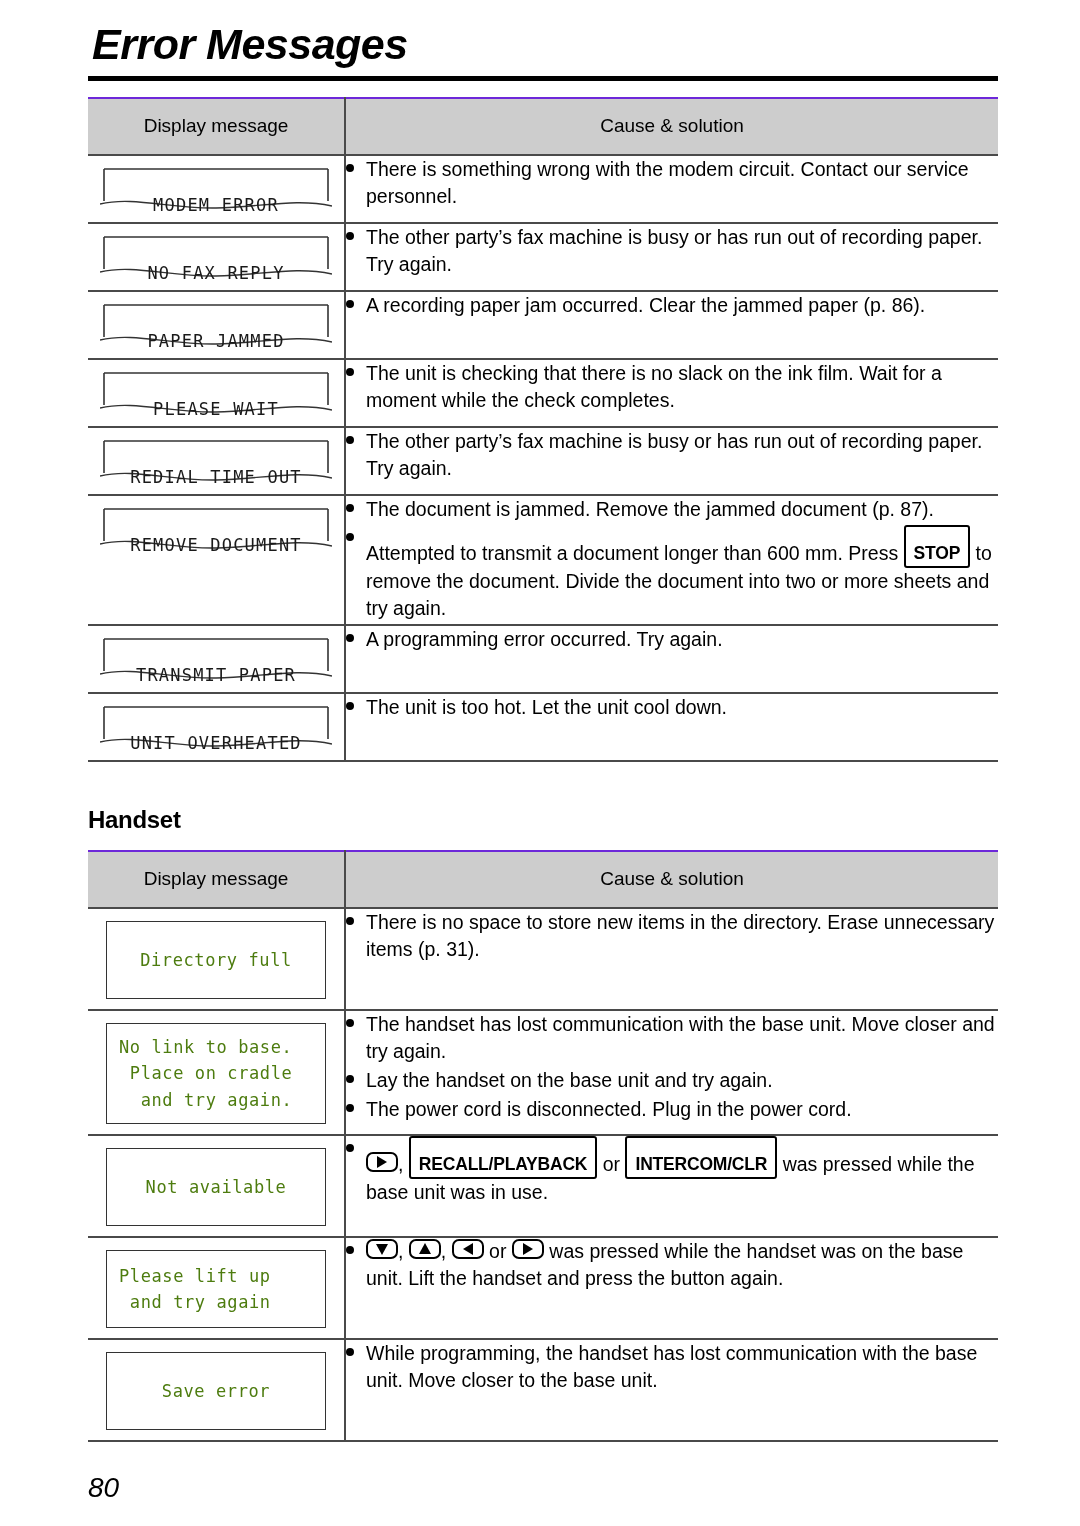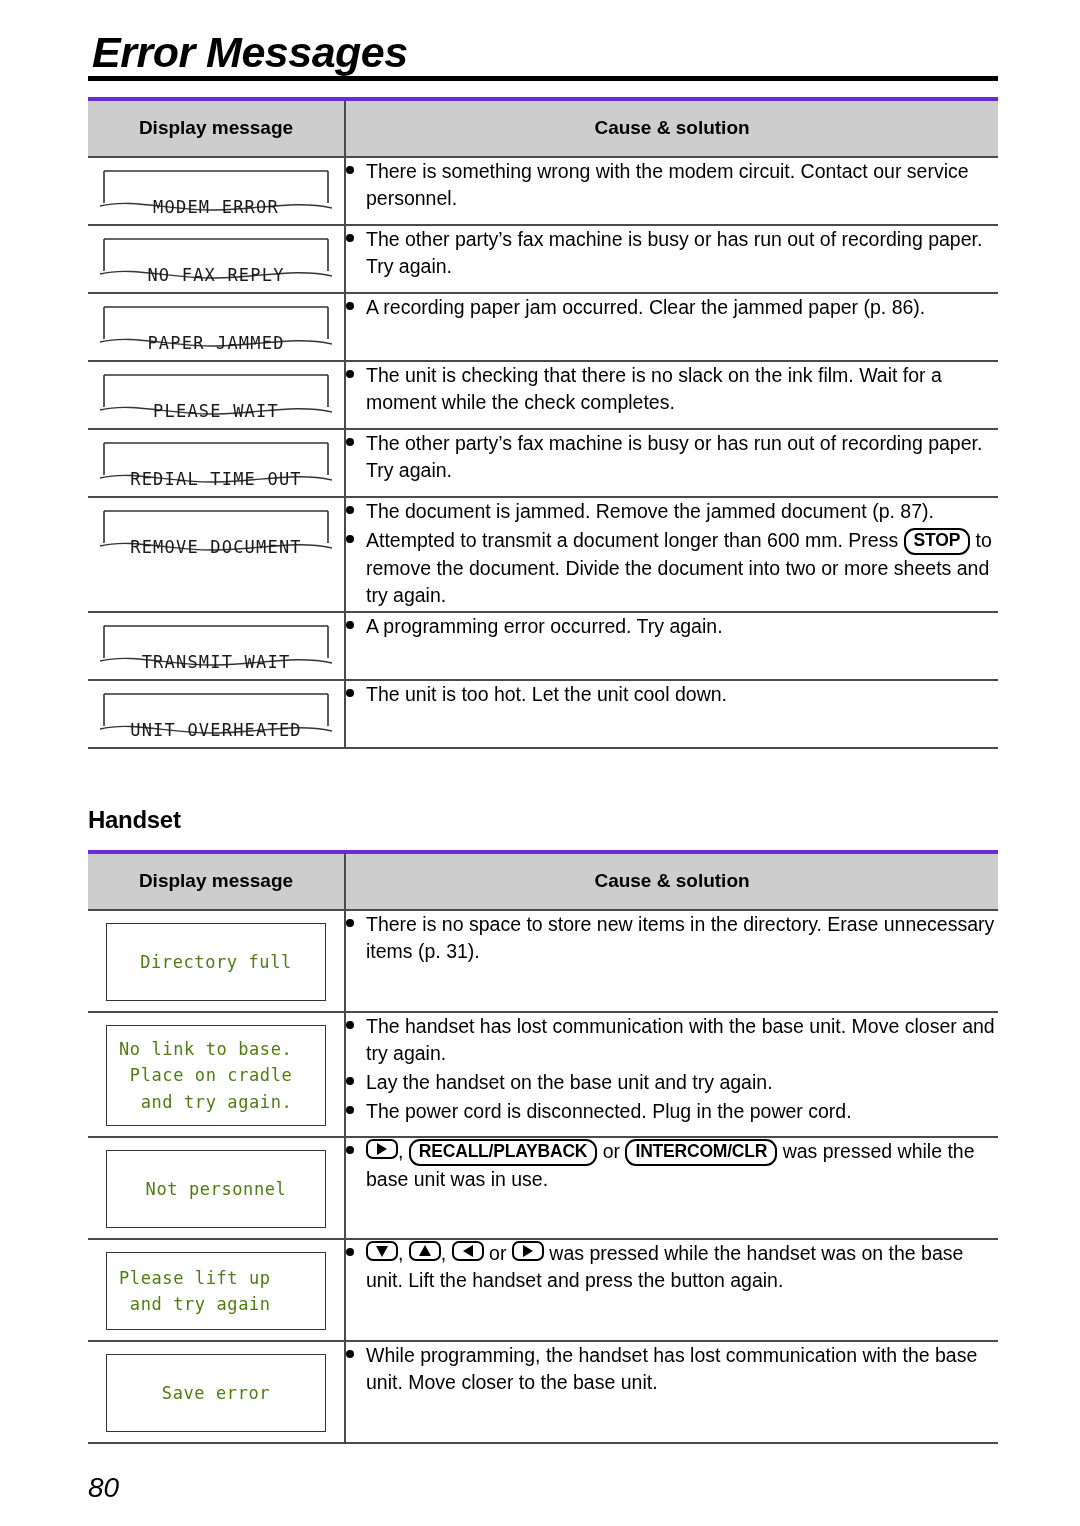--- a/index.html
+++ b/index.html
@@ -26,21 +26,20 @@
   
   .page-title {
     position: absolute;
     left: 92px;
     top: 22px;
     font-size: 43px;
     font-weight: bold;
     font-style: italic;
     letter-spacing: -0.5px;
     line-height: 1.05;
-    margin-top: 8px;
   }
   .title-rule {
     position: absolute;
     left: 88px;
     top: 76px;
     width: 910px;
     height: 5px;
     background: #000;
   }
 
@@ -69,23 +68,23 @@
     vertical-align: top;
     padding: 0;
   }
   .tbl th.h-disp, .tbl td.c-disp {
     border-right: 2.5px solid #4a4a4a;
   }
   .tbl thead th {
     background: #cdcdcd;
     text-align: center;
     font-size: 19px;
-    font-weight: bold;
+    font-weight: normal;
     padding: 16px 0 17px 0;
-    border-top: 4px solid #6d28d9;
+    border-top: 2px solid #6d28d9;
     border-bottom: 2.5px solid #4a4a4a;
   }
 
   
   .disp-wrap {
     padding: 12px 0 10px 0;
     display: flex;
     justify-content: center;
   }
   .lcd-torn {
@@ -146,22 +145,22 @@
     width: 8px;
     height: 8px;
     border-radius: 50%;
     background: #000;
   }
 
   
   .key {
     display: inline-block;
     border: 2px solid #000;
-    border-radius: 11px;
-    padding: 0px 8px 1px 8px;
+    border-radius: 3px;
+    padding: 16px 8px 1px 8px;
     font-size: 17.5px;
     font-weight: bold;
     line-height: 1.25;
     letter-spacing: -0.2px;
     vertical-align: 1px;
     white-space: nowrap;
   }
   .key.arrow {
     padding: 0 6px;
     border-radius: 7px;
@@ -312,21 +311,21 @@
           <tr>
             <td class="c-disp">
               <div class="disp-wrap">
                 <div class="lcd-torn">
                   <svg width="232" height="44" viewBox="0 0 232 44" xmlns="http://www.w3.org/2000/svg">
                     <path d="M4 1 H228" stroke="#333" stroke-width="1.6" fill="none"></path>
                     <path d="M4 1 V33" stroke="#333" stroke-width="1.6" fill="none"></path>
                     <path d="M228 1 V33" stroke="#333" stroke-width="1.6" fill="none"></path>
                     <path d="M0 36 C 34 28, 70 41, 116 40 C 162 39, 196 30, 232 38" stroke="#333" stroke-width="1.4" fill="none"></path>
                   </svg>
-                  <div class="lcd-text">TRANSMIT WAIT</div>
+                  <div class="lcd-text">TRANSMIT PAPER</div>
                 </div>
               </div>
             </td>
             <td class="cause">
               <div class="bullet-item"><span class="dot"></span><span>A programming error occurred. Try again.</span></div>
             </td>
           </tr>
           <tr>
             <td class="c-disp">
               <div class="disp-wrap">
@@ -385,21 +384,21 @@
             <td class="cause">
               <div class="bullet-item"><span class="dot"></span><span>The handset has lost communication with the base unit. Move closer and try again.</span></div>
               <div class="bullet-item"><span class="dot"></span><span>Lay the handset on the base unit and try again.</span></div>
               <div class="bullet-item"><span class="dot"></span><span>The power cord is disconnected. Plug in the power cord.</span></div>
             </td>
           </tr>
           <tr>
             <td class="c-disp">
               <div class="disp-wrap">
                 <div class="lcd-rect">
-                  <div class="lcd-text">Not personnel</div>
+                  <div class="lcd-text">Not available</div>
                 </div>
               </div>
             </td>
             <td class="cause">
               <div class="bullet-item"><span class="dot"></span><span><span class="key arrow"><svg width="16" height="16" viewBox="0 0 16 16" xmlns="http://www.w3.org/2000/svg">
                       <path d="M3 2 L13 8 L3 14 Z" fill="#000"></path>
                     </svg></span>, <span class="key">RECALL/PLAYBACK</span> or <span class="key">INTERCOM/CLR</span> was pressed while the base unit was in use.</span></div>
             </td>
           </tr>
           <tr>

